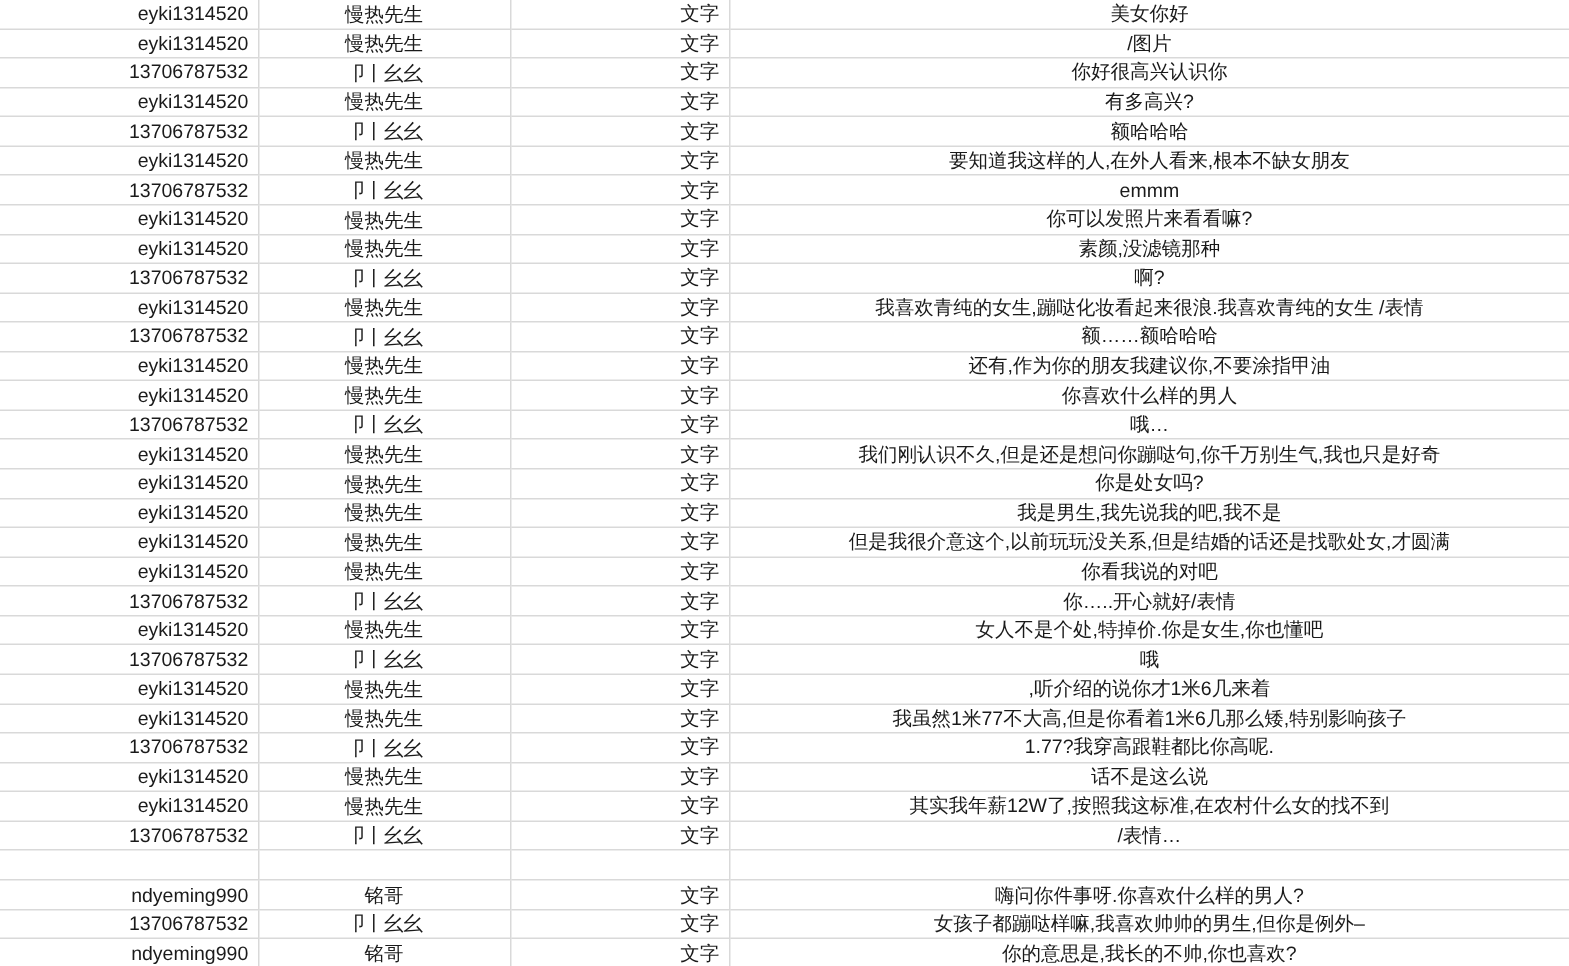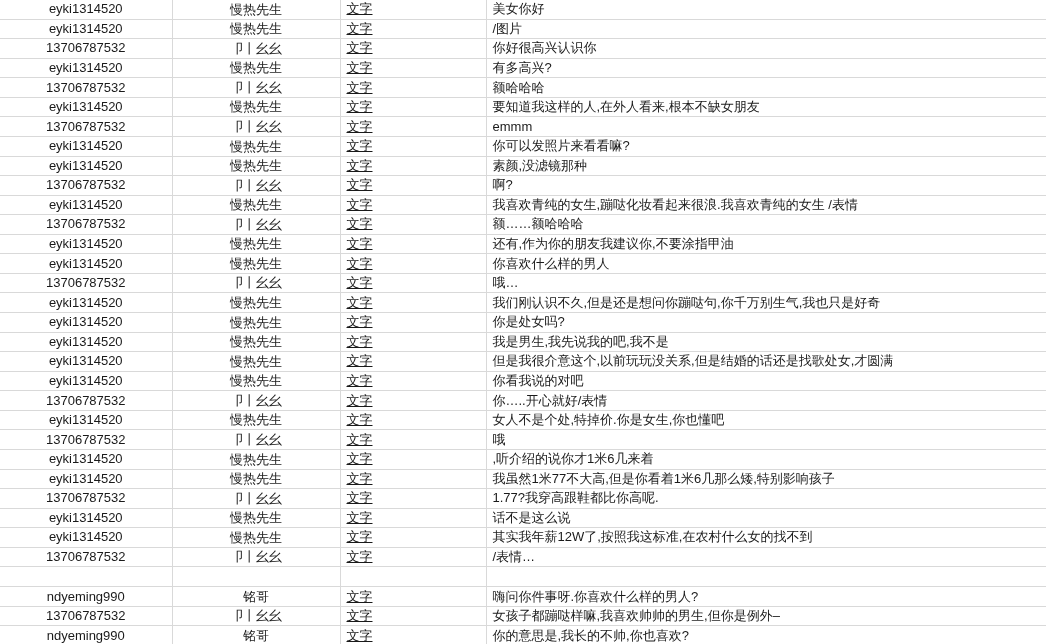--- a/index.html
+++ b/index.html
@@ -31,24 +31,24 @@
     border-bottom: 1px solid #d9d9d9;
     border-right: 1px solid #d9d9d9;
     padding: 0 6px;
     white-space: nowrap;
     overflow: hidden;
     line-height: 18px;
     vertical-align: middle;
   }
   table.chatlog td:last-child { border-right: none; }
 
-  td.account { text-align: center; }
+  td.account { text-align: right; }
   td.nick    { text-align: center; margin-left: 16px; }
-  td.type    { text-align: left; text-decoration: underline; }
-  td.content { text-align: left; padding-right: 10px; }
+  td.type    { text-align: right; }
+  td.content { text-align: center; padding-right: 10px; }
 
   tr.spacer td {
     border-bottom: 1px solid #d9d9d9;
     border-right: 1px solid #d9d9d9;
     height: 19px;
   }
   tr.spacer td:last-child { border-right: none; }
 
   .nick-badge {
     display: inline-block;

